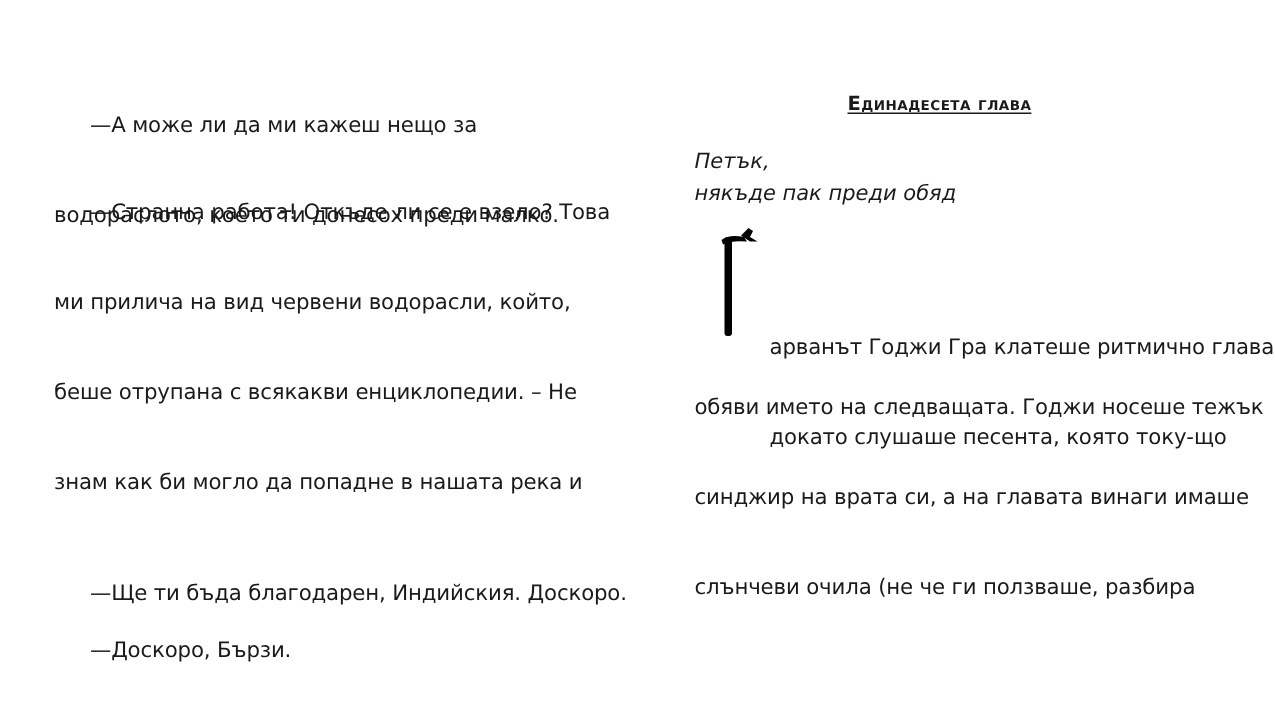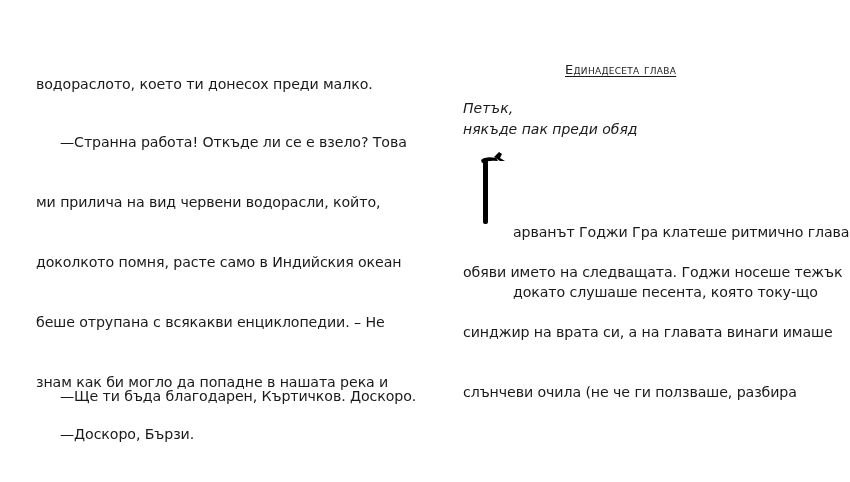--- a/index.html
+++ b/index.html
@@ -5,50 +5,50 @@
   html, body { margin: 0; padding: 0; background: #ffffff; }
   body { width: 850px; height: 482px; position: relative; overflow: hidden;
          font-family: "DejaVu Sans", sans-serif; color: #1a1a1a; }
   .page { position: absolute; top: 0; height: 482px; }
   .page-left { left: 0; width: 425px; }
   .page-right { left: 425px; width: 425px; }
   .para { position: absolute; font-size: 14.2px; line-height: 20px; white-space: pre; letter-spacing: -0.1px; }
   .line { display: block; height: 20px; }
   .indent { padding-left: 24px; }
   .page-num { position: absolute; font-size: 7px; font-weight: bold; top: 475px; margin-top: 36px; }
-  .chapter-title { position: absolute; top: 62px; left: 140px; font-size: 13px; font-weight: normal;
+  .chapter-title { position: absolute; top: 62px; left: 140px; font-size: 13px; font-weight: bold;
                    text-decoration: underline; text-underline-offset: 2px; font-variant: small-caps;
                    letter-spacing: 0.3px; }
   .dateline { position: absolute; left: 38px; top: 98px; font-style: italic; font-size: 14px; line-height: 21px; }
   .dropcap { position: absolute; left: 53px; top: 152px; width: 30px; height: 74px; }
 </style>
 </head>
 <body>
 
 <div class="page page-left">
   <div class="para" style="left:36px; top:34px;">
+    <span class="line indent">—А може ли да ми кажеш нещо за</span>
     <span class="line">водораслото, което ти донесох преди малко.</span>
   </div>
 
   <div class="para" style="left:36px; top:92px;">
     <span class="line indent">—Странна работа! Откъде ли се е взело? Това</span>
     <span class="line">ми прилича на вид червени водорасли, който,</span>
-    <span class="line">доколкото помня, расте само в Индийския океан</span>
     <span class="line">беше отрупана с всякакви енциклопедии. – Не</span>
     <span class="line">знам как би могло да попадне в нашата река и</span>
     
     
     
     
     
     
   </div>
 
   <div class="para" style="left:36px; top:346px;">
-    <span class="line indent">—Ще ти бъда благодарен, Къртичков. Доскоро.</span>
+    <span class="line indent">—Ще ти бъда благодарен, Индийския. Доскоро.</span>
   </div>
 
   <div class="para" style="left:36px; top:384px;">
     <span class="line indent">—Доскоро, Бързи.</span>
   </div>
 
   <div class="page-num" style="left:207px;">48</div>
 </div>
 
 <div class="page page-right">

